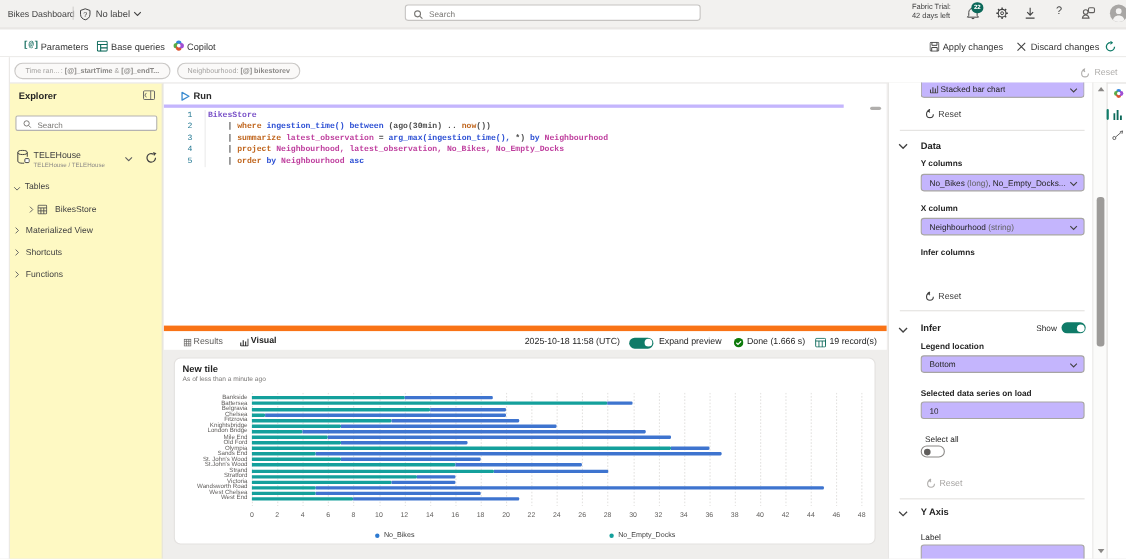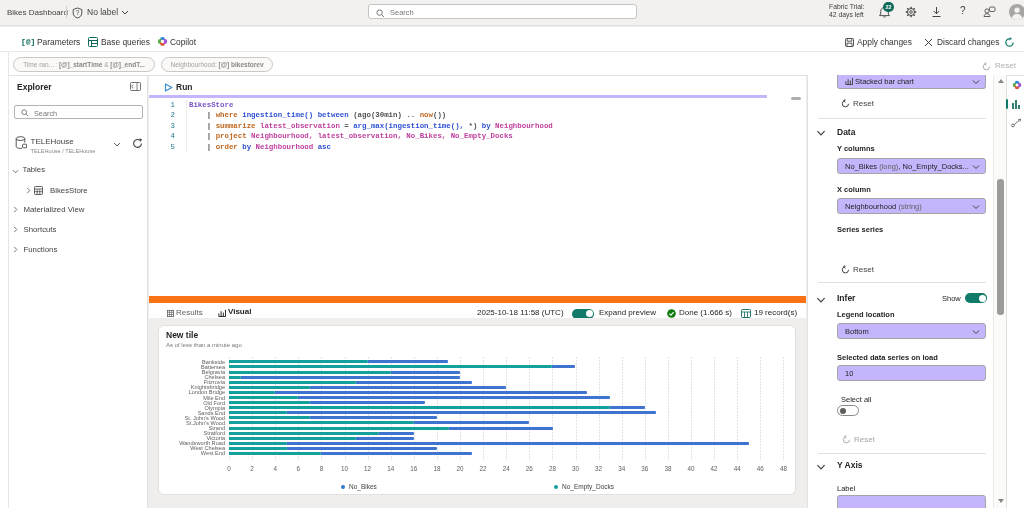--- a/index.html
+++ b/index.html
@@ -17,42 +17,42 @@
 
 #toolbar{position:absolute;left:0;top:27px;width:1024px;height:25px;background:#fff;border-bottom:1px solid #eceae8}
 .tbtxt{position:absolute;top:9.5px;font-size:8.4px;color:#333}
 
 #pillrow{position:absolute;left:0;top:52px;width:1024px;height:24px;background:#fff;border-bottom:1px solid #e3e1df}
 .pill{position:absolute;top:57px;height:15px;border:1px solid #cac8c6;border-radius:8px;background:#faf9f8;font-size:6.5px;color:#a3a19f;display:flex;align-items:center;justify-content:center;white-space:nowrap}
 .pill b{color:#8a8886;font-weight:bold}
 #rst0{position:absolute;left:995px;top:60.5px;font-size:8px;color:#b0aeac}
 
 #rail{position:absolute;left:0;top:52px;width:9px;height:456px;background:#fff;border-right:1px solid #e8e6e4}
-#explorer{position:absolute;left:9px;top:76px;width:139px;height:432px;background:#ffffff;border-right:1px solid #e3e1df;overflow:hidden}
+#explorer{position:absolute;left:9px;top:76px;width:139px;height:432px;background:#fef9c3;border-right:1px solid #e3e1df;overflow:hidden}
 #editor{position:absolute;left:149px;top:76px;width:657px;height:242px;background:#fff}
 #chartsec{position:absolute;left:149px;top:318px;width:657px;height:190px;background:#efeeec}
 #rpanel{position:absolute;left:807px;top:75px;width:186px;height:433px;background:#fff;border-left:1px solid #e3e1df;overflow:hidden}
 #sbar{position:absolute;left:993px;top:75px;width:13px;height:433px;background:#fbfbfa;border-left:1px solid #eceae8}
 #irail{position:absolute;left:1006px;top:75px;width:18px;height:433px;background:#fff;border-left:1px solid #e3e1df;border-top:1px solid #e3e1df}
 
 #explorer .hdr{position:absolute;left:8px;top:6px;font-size:8.5px;font-weight:bold;color:#242424}
 #exsrch{position:absolute;left:5px;top:29px;width:129px;height:14px;border:1px solid #b5b3b1;border-radius:2px;background:#fff}
 #exsrch span{position:absolute;left:19px;top:2.5px;font-size:7.3px;color:#7a7875}
 .erow{position:absolute;font-size:7.8px;color:#424242}
 .sub{position:absolute;left:21.5px;top:71.5px;font-size:5.6px;color:#8a8886}
 
 #runrow{position:absolute;left:0;top:0;width:618px;height:22px;border-bottom:3px solid #c4b5fd}
 #runrow .rt{position:absolute;left:27px;top:6px;font-size:8.5px;font-weight:bold;color:#2b2b2b}
 #code{position:absolute;left:0;top:22px;width:657px;height:130px;font-family:"Liberation Mono",monospace;font-size:7.4px;line-height:10.45px;white-space:pre}
 #lnums{position:absolute;left:0;top:2px;width:26px;text-align:right;color:#237893}
 #codelines{position:absolute;left:40px;top:2px;color:#1f1f1f;font-weight:bold}
 #code .mline{position:absolute;left:37px;top:2px;width:1px;height:52px;background:#ececec}
 .kq{color:#c0661e}.kf{color:#2d50d4}.kc{color:#bf3f9e}.kt{color:#7a52c8}.kp{color:#4f4f4f}
 
-#tabs{position:absolute;left:0;top:220px;width:657px;height:22px;background:#fff;border-top:7px solid #f97316}
+#tabs{position:absolute;left:0;top:220px;width:657px;height:22px;background:#fff;border-top:5px solid #f97316}
 #tabs .t1{position:absolute;left:27px;top:4.5px;font-size:8px;color:#605e5c}
 #tabs .t2{position:absolute;left:79px;top:4px;font-size:8px;font-weight:bold;color:#242424}
 #tabs .ul{position:absolute;left:67px;top:19px;width:38px;height:2.5px;background:#0f7b68;border-radius:2px}
 #tabs .rtx{position:absolute;top:5px;font-size:8px;color:#242424}
 
 .tgon{position:absolute;width:22px;height:10px;border-radius:5px;background:#0f7b68}
 .tgon i{position:absolute;right:1.5px;top:1.5px;width:7px;height:7px;border-radius:50%;background:#fff}
 .tgoff{position:absolute;width:22px;height:11px;border-radius:6px;background:#fff;border:1px solid #8a8886}
 .tgoff i{position:absolute;left:1.5px;top:1.5px;width:6px;height:6px;border-radius:50%;background:#605e5c}
 
@@ -421,21 +421,21 @@
         <path d="M1 1 L4 4 L7 1" fill="none" stroke="#424242" stroke-width="1"></path>
       </svg>
     </div>
 <div class="rp-lab" style="top:110px">X column</div>
 <div class="rp-box" style="top:123px">
       <span>Neighbourhood <span class="muted">(string)</span></span>
       <svg class="vv" viewBox="0 0 8 5">
         <path d="M1 1 L4 4 L7 1" fill="none" stroke="#424242" stroke-width="1"></path>
       </svg>
     </div>
-<div class="rp-lab" style="top:150px">Series series</div>
+<div class="rp-lab" style="top:150px">Infer columns</div>
 <svg class="abs" style="left:33px;top:190px" width="9" height="9" viewBox="0 0 9 9">
       <path d="M7.5 4.8 A3.1 3.1 0 1 1 4.4 1.7 M4.4 0.2 L2.6 1.7 L4.4 3.2" fill="none" stroke="#424242" stroke-width="1"></path>
     </svg>
 <div class="rp-reset" style="left:45px;top:190px">Reset</div>
 <div class="rp-div" style="top:207px"></div>
 <svg class="rp-chev" style="top:222px" viewBox="0 0 8 5">
       <path d="M1 1 L4 4 L7 1" fill="none" stroke="#424242" stroke-width="1"></path>
     </svg>
 <div class="rp-hdr" style="top:218px">Infer</div>
 <div class="abs" style="left:134px;top:219px;font-size:7.5px;color:#242424">Show</div>

